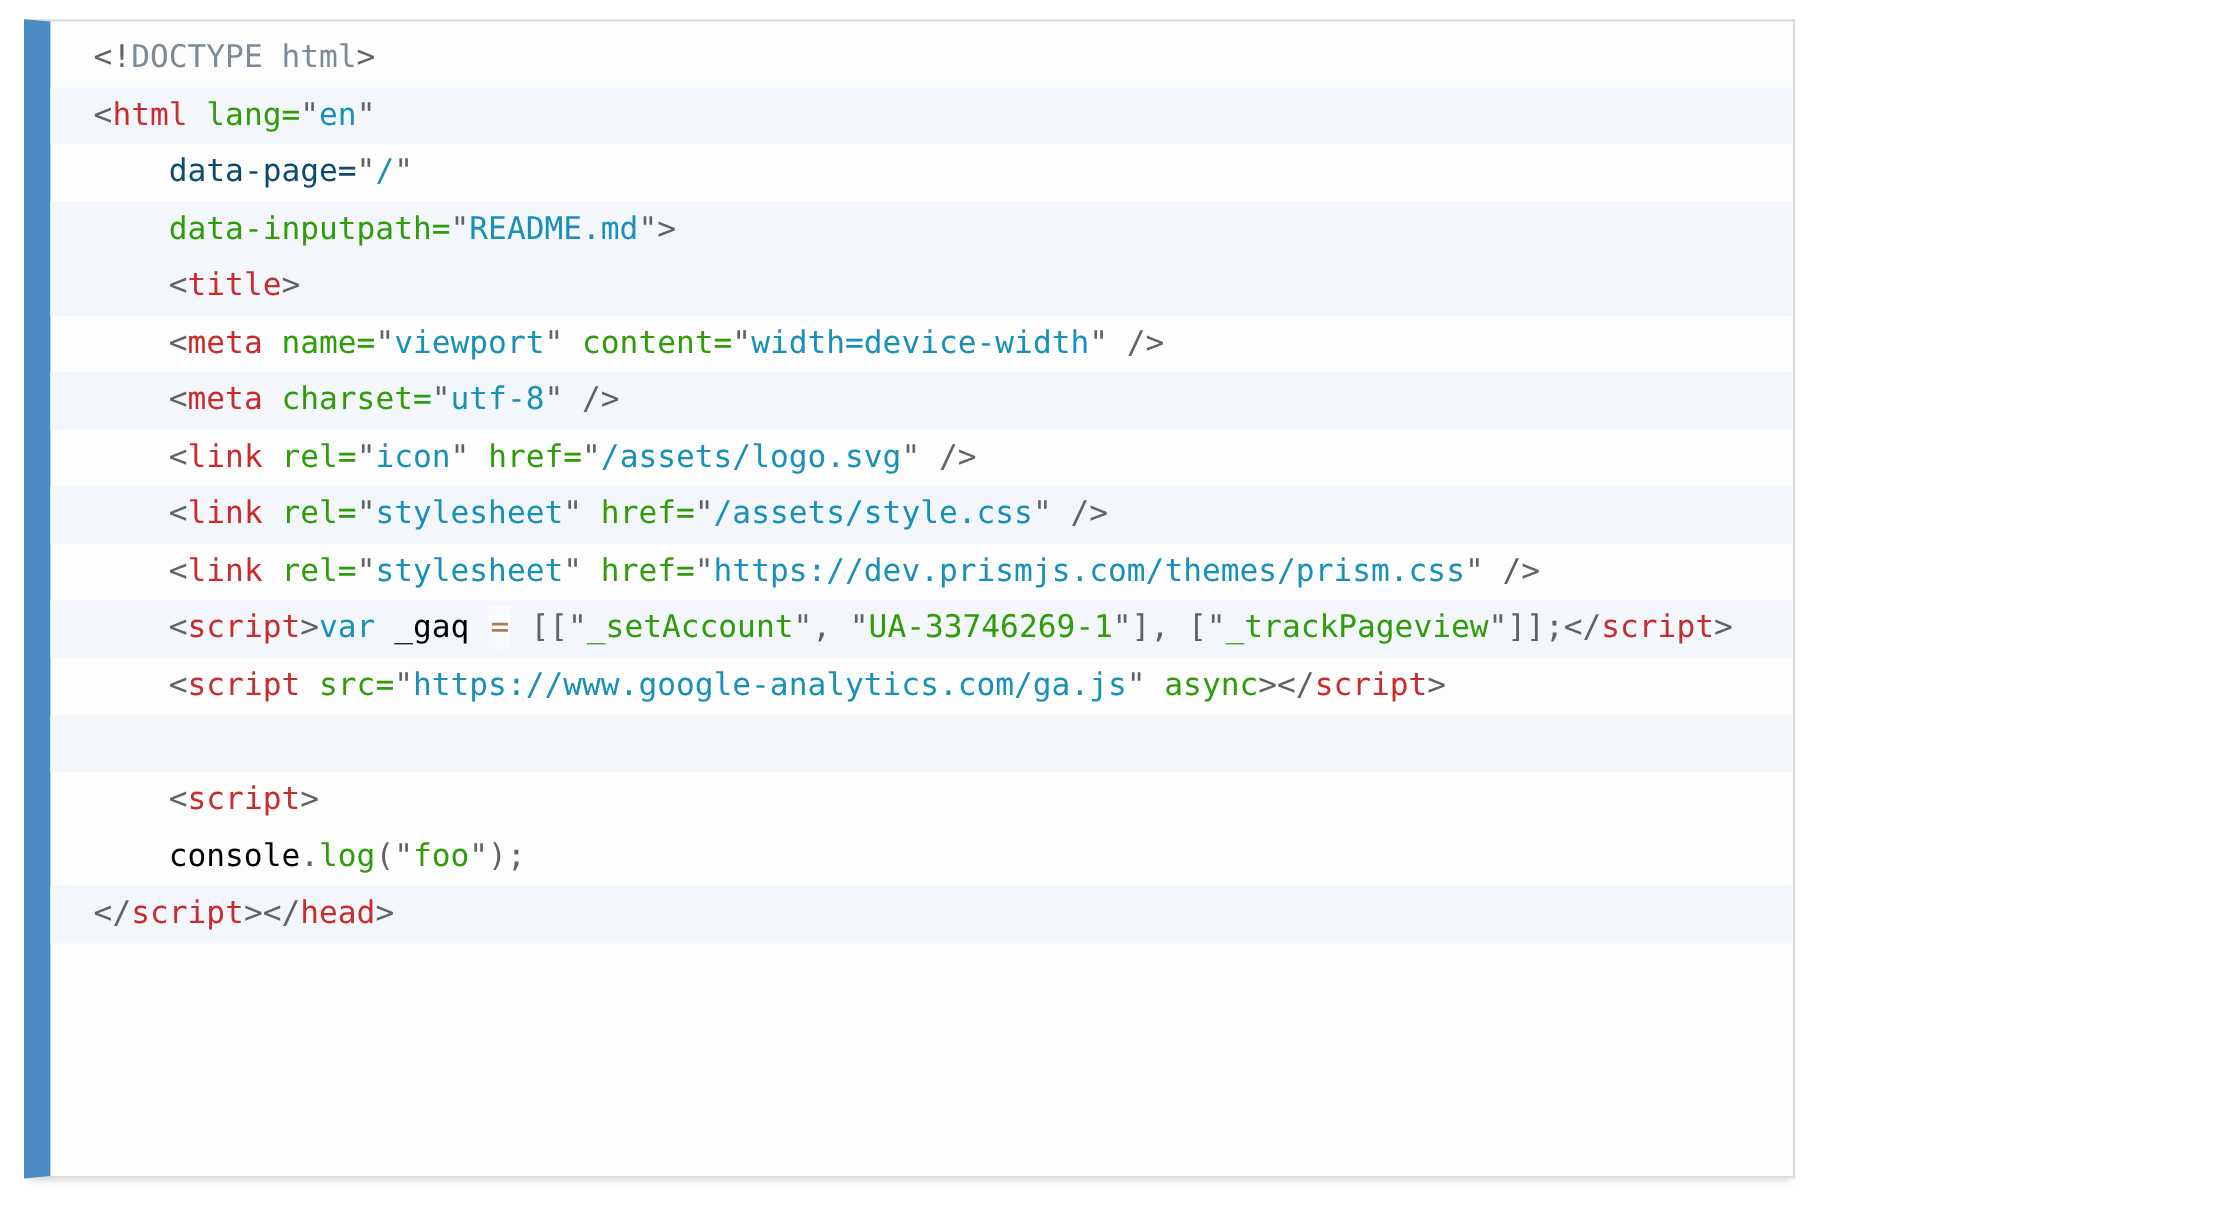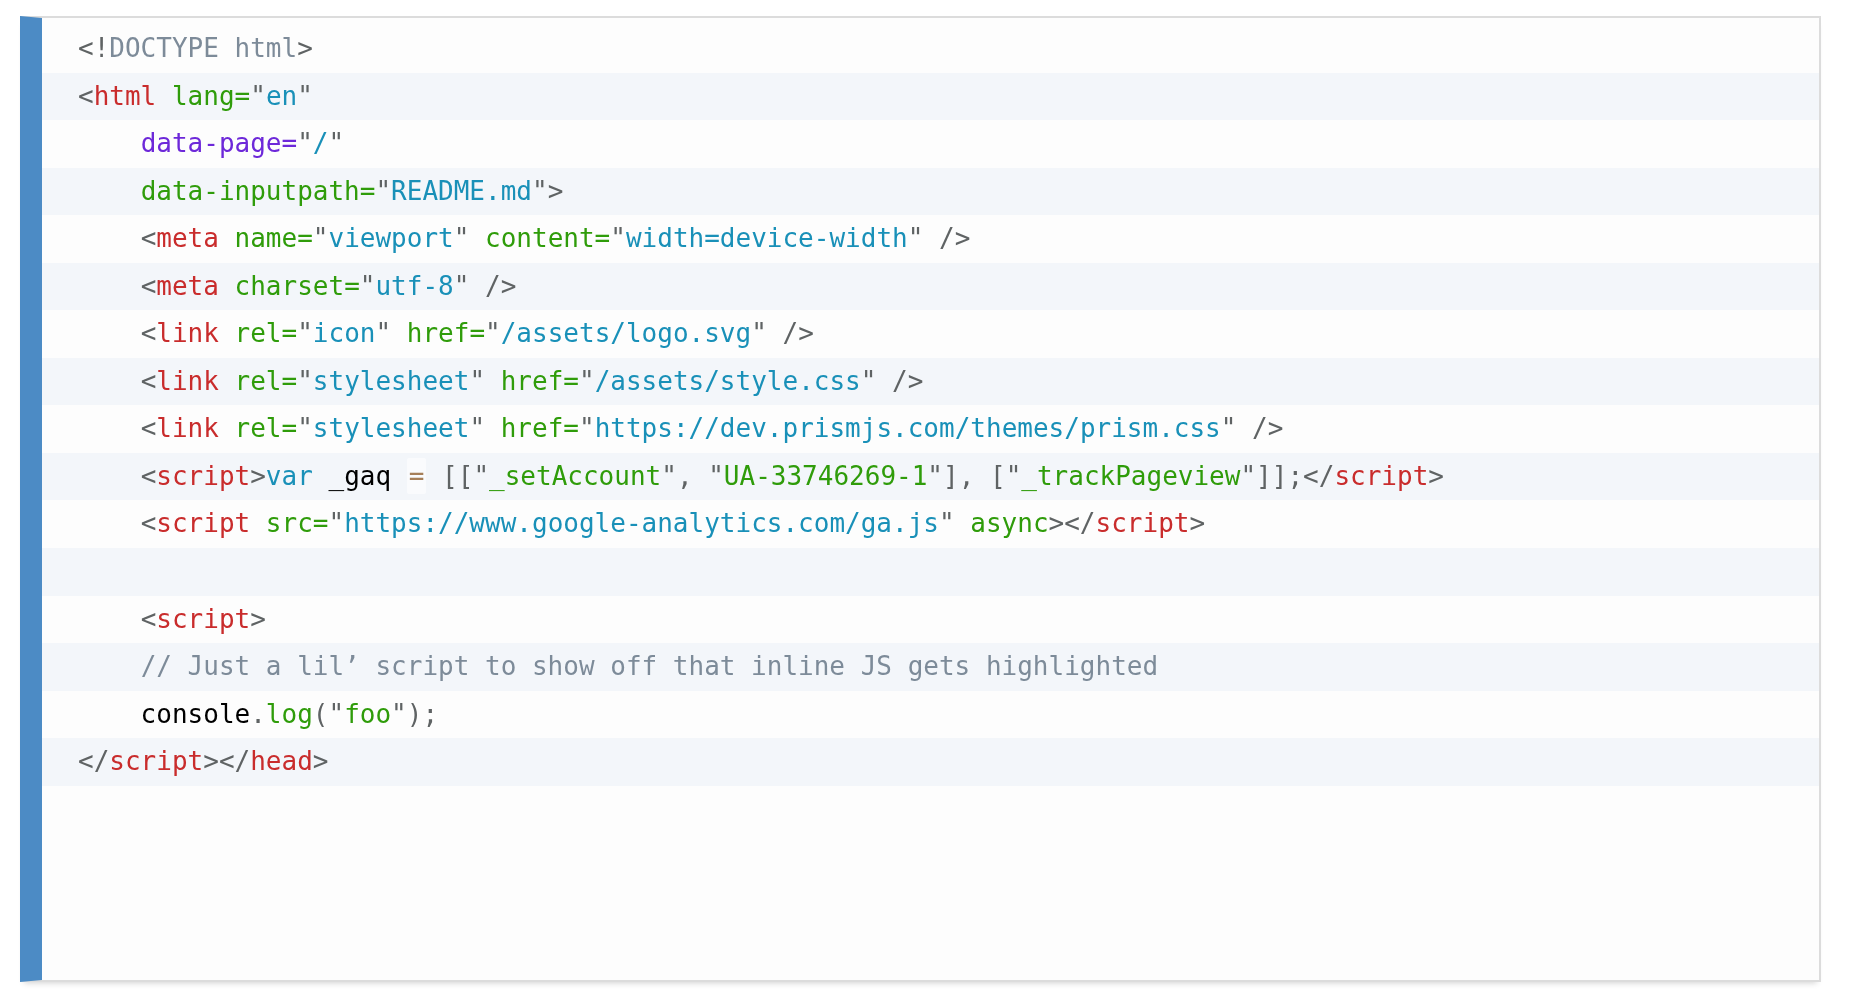--- a/index.html
+++ b/index.html
@@ -8,21 +8,21 @@
       width: 1850px;
       height: 1006px;
       background: #ffffff;
       overflow: hidden;
       font-family: "DejaVu Sans Mono", monospace;
     }
     .code-block {
       position: absolute;
       left: 20px;
       top: 16px;
-      width: 1801px;
+      width: 1476px;
       height: 966px;
       box-sizing: border-box;
       background: var(--block-bg, #fdfdfd);
       border-top: 2px solid var(--border-c, #dcdcdc);
       border-right: 2px solid var(--border-c, #dcdcdc);
       border-bottom: 2px solid var(--border-c, #dcdcdc);
       border-left: 22px solid var(--accent, #4c8bc5);
       padding-top: 7px;
       box-shadow: 0 5px 6px -4px rgba(0,0,0,0.18);
     }
@@ -53,28 +53,28 @@
     .tok { font-family: inherit; }
     .tok-op { border-radius: 2px; }
   </style>
 </head>
 <body style="background: rgb(255, 255, 255);">
 
 <div class="code-block">
   <div class="code-lines" id="code-lines">
       <div class="line"><span class="tok tok-punct" style="color: rgb(95, 99, 100);">&lt;!</span><span class="tok tok-doctype" style="color: rgb(125, 139, 153);">DOCTYPE html</span><span class="tok tok-punct" style="color: rgb(95, 99, 100);">&gt;</span></div>
       <div class="line striped"><span class="tok tok-punct" style="color: rgb(95, 99, 100);">&lt;</span><span class="tok tok-tag" style="color: rgb(201, 44, 44);">html</span><span class="tok tok-plain" style="color: rgb(0, 0, 0);"> </span><span class="tok tok-attr" style="color: rgb(47, 156, 10);">lang=</span><span class="tok tok-punct" style="color: rgb(95, 99, 100);">"</span><span class="tok tok-val" style="color: rgb(25, 144, 184);">en</span><span class="tok tok-punct" style="color: rgb(95, 99, 100);">"</span></div>
-      <div class="line"><span class="tok tok-plain" style="color: rgb(0, 0, 0);">    </span><span class="tok tok-attr" style="color: #6d28d9;">data-page=</span><span class="tok tok-punct" style="color: rgb(95, 99, 100);">"</span><span class="tok tok-val" style="color: rgb(25, 144, 184);">/</span><span class="tok tok-punct" style="color: rgb(95, 99, 100);">"</span></div>
+      <div class="line"><span class="tok tok-plain" style="color: rgb(0, 0, 0);">    </span><span class="tok tok-attr" style="color: #0c4a6e;">data-page=</span><span class="tok tok-punct" style="color: rgb(95, 99, 100);">"</span><span class="tok tok-val" style="color: rgb(25, 144, 184);">/</span><span class="tok tok-punct" style="color: rgb(95, 99, 100);">"</span></div>
       <div class="line striped"><span class="tok tok-plain" style="color: rgb(0, 0, 0);">    </span><span class="tok tok-attr" style="color: rgb(47, 156, 10);">data-inputpath=</span><span class="tok tok-punct" style="color: rgb(95, 99, 100);">"</span><span class="tok tok-val" style="color: rgb(25, 144, 184);">README.md</span><span class="tok tok-punct" style="color: rgb(95, 99, 100);">"&gt;</span></div>
+      <div class="line striped"><span class="tok tok-plain" style="color: rgb(0, 0, 0);">    </span><span class="tok tok-punct" style="color: rgb(95, 99, 100);">&lt;</span><span class="tok tok-tag" style="color: rgb(201, 44, 44);">title</span><span class="tok tok-punct" style="color: rgb(95, 99, 100);">&gt;</span></div>
       <div class="line"><span class="tok tok-plain" style="color: rgb(0, 0, 0);">    </span><span class="tok tok-punct" style="color: rgb(95, 99, 100);">&lt;</span><span class="tok tok-tag" style="color: rgb(201, 44, 44);">meta</span><span class="tok tok-plain" style="color: rgb(0, 0, 0);"> </span><span class="tok tok-attr" style="color: rgb(47, 156, 10);">name=</span><span class="tok tok-punct" style="color: rgb(95, 99, 100);">"</span><span class="tok tok-val" style="color: rgb(25, 144, 184);">viewport</span><span class="tok tok-punct" style="color: rgb(95, 99, 100);">"</span><span class="tok tok-plain" style="color: rgb(0, 0, 0);"> </span><span class="tok tok-attr" style="color: rgb(47, 156, 10);">content=</span><span class="tok tok-punct" style="color: rgb(95, 99, 100);">"</span><span class="tok tok-val" style="color: rgb(25, 144, 184);">width=device-width</span><span class="tok tok-punct" style="color: rgb(95, 99, 100);">"</span><span class="tok tok-plain" style="color: rgb(0, 0, 0);"> </span><span class="tok tok-punct" style="color: rgb(95, 99, 100);">/&gt;</span></div>
       <div class="line striped"><span class="tok tok-plain" style="color: rgb(0, 0, 0);">    </span><span class="tok tok-punct" style="color: rgb(95, 99, 100);">&lt;</span><span class="tok tok-tag" style="color: rgb(201, 44, 44);">meta</span><span class="tok tok-plain" style="color: rgb(0, 0, 0);"> </span><span class="tok tok-attr" style="color: rgb(47, 156, 10);">charset=</span><span class="tok tok-punct" style="color: rgb(95, 99, 100);">"</span><span class="tok tok-val" style="color: rgb(25, 144, 184);">utf-8</span><span class="tok tok-punct" style="color: rgb(95, 99, 100);">"</span><span class="tok tok-plain" style="color: rgb(0, 0, 0);"> </span><span class="tok tok-punct" style="color: rgb(95, 99, 100);">/&gt;</span></div>
       <div class="line"><span class="tok tok-plain" style="color: rgb(0, 0, 0);">    </span><span class="tok tok-punct" style="color: rgb(95, 99, 100);">&lt;</span><span class="tok tok-tag" style="color: rgb(201, 44, 44);">link</span><span class="tok tok-plain" style="color: rgb(0, 0, 0);"> </span><span class="tok tok-attr" style="color: rgb(47, 156, 10);">rel=</span><span class="tok tok-punct" style="color: rgb(95, 99, 100);">"</span><span class="tok tok-val" style="color: rgb(25, 144, 184);">icon</span><span class="tok tok-punct" style="color: rgb(95, 99, 100);">"</span><span class="tok tok-plain" style="color: rgb(0, 0, 0);"> </span><span class="tok tok-attr" style="color: rgb(47, 156, 10);">href=</span><span class="tok tok-punct" style="color: rgb(95, 99, 100);">"</span><span class="tok tok-val" style="color: rgb(25, 144, 184);">/assets/logo.svg</span><span class="tok tok-punct" style="color: rgb(95, 99, 100);">"</span><span class="tok tok-plain" style="color: rgb(0, 0, 0);"> </span><span class="tok tok-punct" style="color: rgb(95, 99, 100);">/&gt;</span></div>
       <div class="line striped"><span class="tok tok-plain" style="color: rgb(0, 0, 0);">    </span><span class="tok tok-punct" style="color: rgb(95, 99, 100);">&lt;</span><span class="tok tok-tag" style="color: rgb(201, 44, 44);">link</span><span class="tok tok-plain" style="color: rgb(0, 0, 0);"> </span><span class="tok tok-attr" style="color: rgb(47, 156, 10);">rel=</span><span class="tok tok-punct" style="color: rgb(95, 99, 100);">"</span><span class="tok tok-val" style="color: rgb(25, 144, 184);">stylesheet</span><span class="tok tok-punct" style="color: rgb(95, 99, 100);">"</span><span class="tok tok-plain" style="color: rgb(0, 0, 0);"> </span><span class="tok tok-attr" style="color: rgb(47, 156, 10);">href=</span><span class="tok tok-punct" style="color: rgb(95, 99, 100);">"</span><span class="tok tok-val" style="color: rgb(25, 144, 184);">/assets/style.css</span><span class="tok tok-punct" style="color: rgb(95, 99, 100);">"</span><span class="tok tok-plain" style="color: rgb(0, 0, 0);"> </span><span class="tok tok-punct" style="color: rgb(95, 99, 100);">/&gt;</span></div>
       <div class="line"><span class="tok tok-plain" style="color: rgb(0, 0, 0);">    </span><span class="tok tok-punct" style="color: rgb(95, 99, 100);">&lt;</span><span class="tok tok-tag" style="color: rgb(201, 44, 44);">link</span><span class="tok tok-plain" style="color: rgb(0, 0, 0);"> </span><span class="tok tok-attr" style="color: rgb(47, 156, 10);">rel=</span><span class="tok tok-punct" style="color: rgb(95, 99, 100);">"</span><span class="tok tok-val" style="color: rgb(25, 144, 184);">stylesheet</span><span class="tok tok-punct" style="color: rgb(95, 99, 100);">"</span><span class="tok tok-plain" style="color: rgb(0, 0, 0);"> </span><span class="tok tok-attr" style="color: rgb(47, 156, 10);">href=</span><span class="tok tok-punct" style="color: rgb(95, 99, 100);">"</span><span class="tok tok-val" style="color: rgb(25, 144, 184);">https://dev.prismjs.com/themes/prism.css</span><span class="tok tok-punct" style="color: rgb(95, 99, 100);">"</span><span class="tok tok-plain" style="color: rgb(0, 0, 0);"> </span><span class="tok tok-punct" style="color: rgb(95, 99, 100);">/&gt;</span></div>
       <div class="line striped"><span class="tok tok-plain" style="color: rgb(0, 0, 0);">    </span><span class="tok tok-punct" style="color: rgb(95, 99, 100);">&lt;</span><span class="tok tok-tag" style="color: rgb(201, 44, 44);">script</span><span class="tok tok-punct" style="color: rgb(95, 99, 100);">&gt;</span><span class="tok tok-kw" style="color: rgb(25, 144, 184);">var</span><span class="tok tok-plain" style="color: rgb(0, 0, 0);"> _gaq </span><span class="tok tok-op" style="color: rgb(166, 127, 89); background: rgba(255, 255, 255, 0.6); padding: 3px 2px;">=</span><span class="tok tok-plain" style="color: rgb(0, 0, 0);"> </span><span class="tok tok-punct" style="color: rgb(95, 99, 100);">[[</span><span class="tok tok-punct" style="color: rgb(95, 99, 100);">"</span><span class="tok tok-str" style="color: rgb(47, 156, 10);">_setAccount</span><span class="tok tok-punct" style="color: rgb(95, 99, 100);">"</span><span class="tok tok-punct" style="color: rgb(95, 99, 100);">,</span><span class="tok tok-plain" style="color: rgb(0, 0, 0);"> </span><span class="tok tok-punct" style="color: rgb(95, 99, 100);">"</span><span class="tok tok-str" style="color: rgb(47, 156, 10);">UA-33746269-1</span><span class="tok tok-punct" style="color: rgb(95, 99, 100);">"</span><span class="tok tok-punct" style="color: rgb(95, 99, 100);">],</span><span class="tok tok-plain" style="color: rgb(0, 0, 0);"> </span><span class="tok tok-punct" style="color: rgb(95, 99, 100);">[</span><span class="tok tok-punct" style="color: rgb(95, 99, 100);">"</span><span class="tok tok-str" style="color: rgb(47, 156, 10);">_trackPageview</span><span class="tok tok-punct" style="color: rgb(95, 99, 100);">"</span><span class="tok tok-punct" style="color: rgb(95, 99, 100);">]];</span><span class="tok tok-punct" style="color: rgb(95, 99, 100);">&lt;/</span><span class="tok tok-tag" style="color: rgb(201, 44, 44);">script</span><span class="tok tok-punct" style="color: rgb(95, 99, 100);">&gt;</span></div>
       <div class="line"><span class="tok tok-plain" style="color: rgb(0, 0, 0);">    </span><span class="tok tok-punct" style="color: rgb(95, 99, 100);">&lt;</span><span class="tok tok-tag" style="color: rgb(201, 44, 44);">script</span><span class="tok tok-plain" style="color: rgb(0, 0, 0);"> </span><span class="tok tok-attr" style="color: rgb(47, 156, 10);">src=</span><span class="tok tok-punct" style="color: rgb(95, 99, 100);">"</span><span class="tok tok-val" style="color: rgb(25, 144, 184);">https://www.google-analytics.com/ga.js</span><span class="tok tok-punct" style="color: rgb(95, 99, 100);">"</span><span class="tok tok-plain" style="color: rgb(0, 0, 0);"> </span><span class="tok tok-attr" style="color: rgb(47, 156, 10);">async</span><span class="tok tok-punct" style="color: rgb(95, 99, 100);">&gt;&lt;/</span><span class="tok tok-tag" style="color: rgb(201, 44, 44);">script</span><span class="tok tok-punct" style="color: rgb(95, 99, 100);">&gt;</span></div>
       <div class="line striped"></div>
       <div class="line"><span class="tok tok-plain" style="color: rgb(0, 0, 0);">    </span><span class="tok tok-punct" style="color: rgb(95, 99, 100);">&lt;</span><span class="tok tok-tag" style="color: rgb(201, 44, 44);">script</span><span class="tok tok-punct" style="color: rgb(95, 99, 100);">&gt;</span></div>
-      <div class="line striped"><span class="tok tok-plain" style="color: rgb(0, 0, 0);">    </span><span class="tok tok-comment" style="color: rgb(125, 139, 153);">// Just a lil’ script to show off that inline JS gets highlighted</span></div>
       <div class="line"><span class="tok tok-plain" style="color: rgb(0, 0, 0);">    console</span><span class="tok tok-punct" style="color: rgb(95, 99, 100);">.</span><span class="tok tok-fn" style="color: rgb(47, 156, 10);">log</span><span class="tok tok-punct" style="color: rgb(95, 99, 100);">(</span><span class="tok tok-punct" style="color: rgb(95, 99, 100);">"</span><span class="tok tok-str" style="color: rgb(47, 156, 10);">foo</span><span class="tok tok-punct" style="color: rgb(95, 99, 100);">"</span><span class="tok tok-punct" style="color: rgb(95, 99, 100);">);</span></div>
       <div class="line striped"><span class="tok tok-punct" style="color: rgb(95, 99, 100);">&lt;/</span><span class="tok tok-tag" style="color: rgb(201, 44, 44);">script</span><span class="tok tok-punct" style="color: rgb(95, 99, 100);">&gt;</span><span class="tok tok-punct" style="color: rgb(95, 99, 100);">&lt;/</span><span class="tok tok-tag" style="color: rgb(201, 44, 44);">head</span><span class="tok tok-punct" style="color: rgb(95, 99, 100);">&gt;</span></div>
     </div>
 </div>
 
 </body></html>

